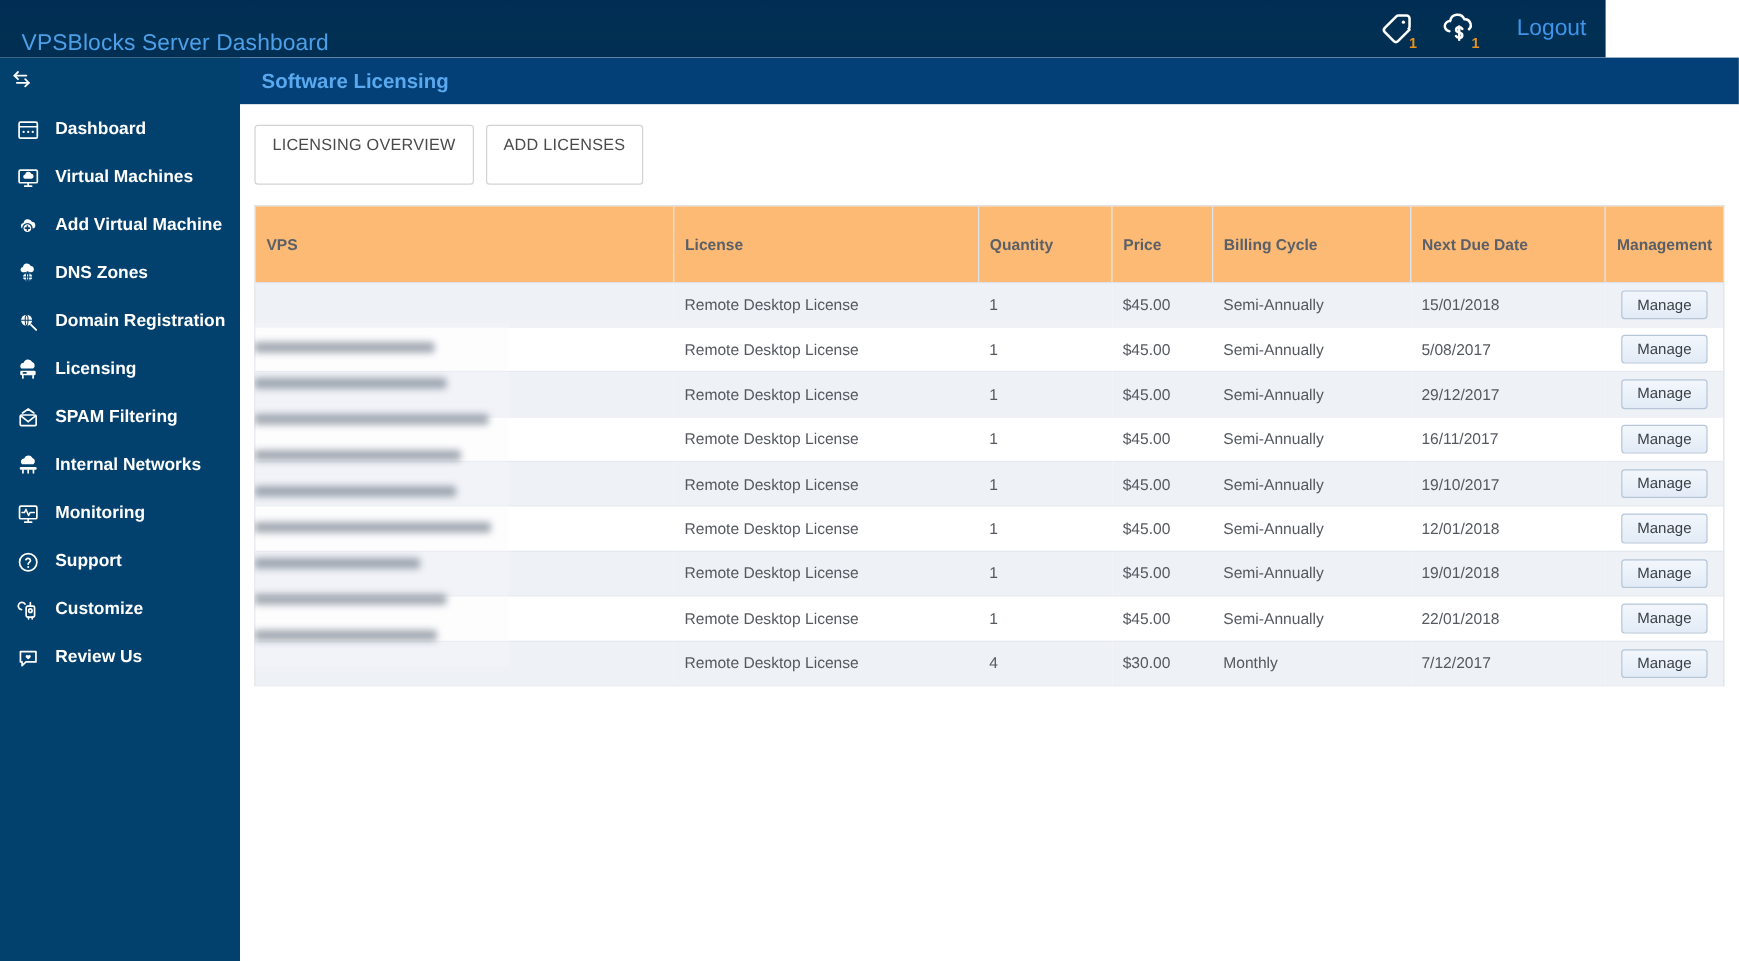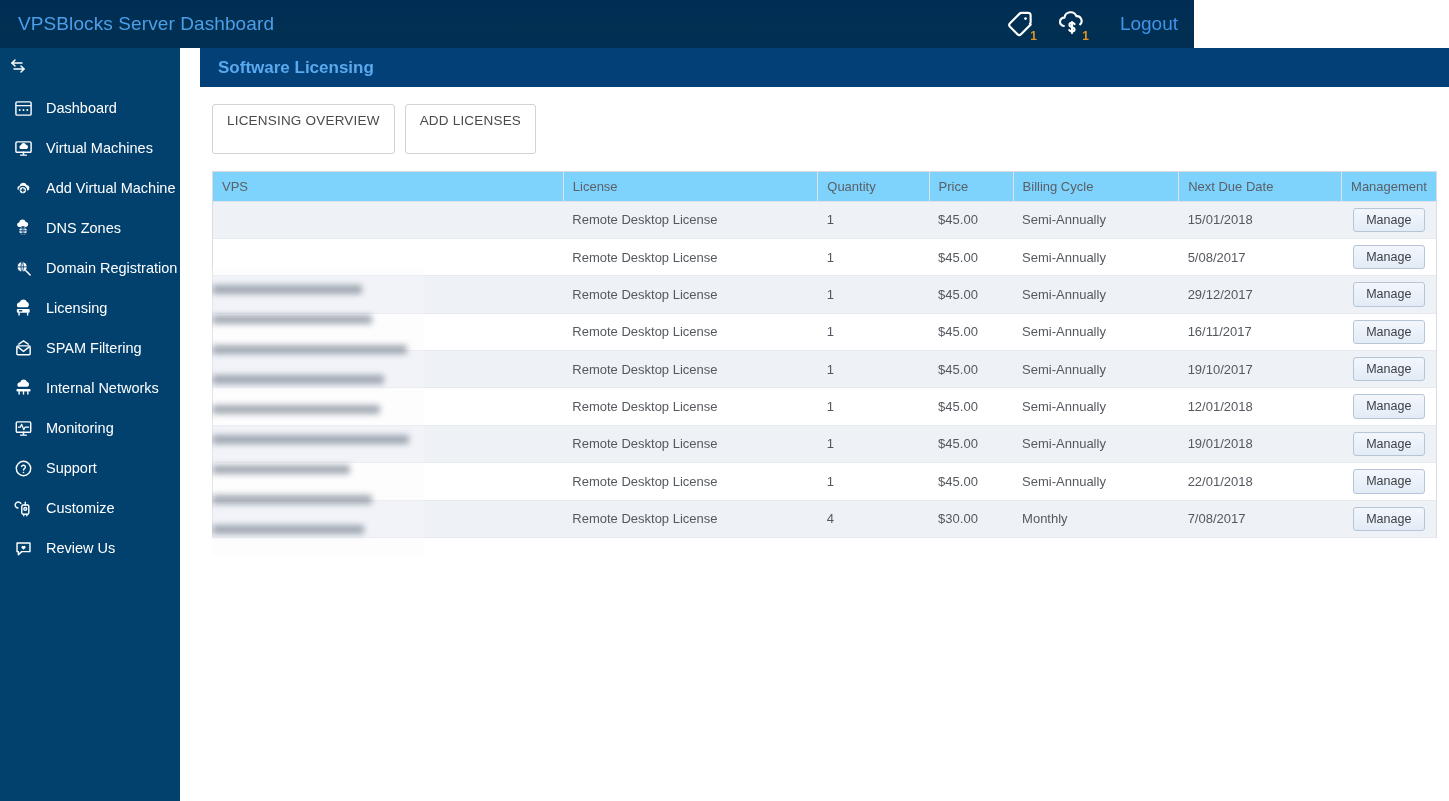--- a/index.html
+++ b/index.html
@@ -5,23 +5,23 @@
   * { box-sizing: border-box; margin: 0; padding: 0; }
   html, body {
     width: 1449px; height: 801px;
     font-family: "Liberation Sans", sans-serif;
     background: #ffffff;
     overflow: hidden;
   }
 
   
   #topbar {
-    position: absolute; left: 0; top: 0; width: 1194px; height: 48px;
+    position: absolute; left: 0; top: 0; width: 1338px; height: 48px;
     background: linear-gradient(180deg, #012d55 0%, #013053 60%, #012e52 100%);
-    display: flex; align-items: center;
+    display: flex; align-items: flex-end;
   }
   #app-title {
     margin-left: 18px;
     font-size: 19px;
     color: #4d9fe8;
     letter-spacing: .1px;
   }
   #topbar-right {
     margin-left: auto; display: flex; align-items: center; height: 48px;
   }
@@ -38,22 +38,23 @@
     line-height: 1;
   }
   #logout {
     color: #3f93e8; font-size: 19px;
     margin-left: 22px; margin-right: 16px;
     cursor: pointer;
   }
 
   
   #sidebar {
-    position: absolute; left: 0; top: 48px; width: 180px; height: 753px;
+    position: absolute; left: 0; top: 48px; width: 200px; height: 753px;
     background: #02406e;
+    font-weight: bold;
   }
   #sidebar-toggle {
     height: 40px; display: flex; align-items: center;
     padding-left: 8px;
   }
   .nav-item {
     height: 40px; display: flex; align-items: center;
     padding-left: 10px; cursor: pointer;
     color: #ffffff;
   }
@@ -122,25 +123,25 @@
     width: 1225px;
     border: 1px solid #d9dde3;
     border-bottom: none;
   }
   table#lic-table {
     width: 100%; border-collapse: collapse;
     font-size: 13px;
     color: #53585f;
   }
   #lic-table thead th {
-    background: #7dd3fc;
-    font-weight: normal;
+    background: #fdba74;
+    font-weight: bold;
     text-align: left;
     color: #5b6068;
-    padding: 7px 9px;
+    padding: 24px 9px;
     height: 26px;
     border-right: 1px solid #dfe3e9;
     border-bottom: 1px solid #dfe3e9;
     font-size: 13px;
   }
   #lic-table thead th:last-child { border-right: none; }
   #lic-table tbody td {
     padding: 6px 9px;
     height: 30px;
     border-bottom: 1px solid #e6e9ee;
@@ -491,21 +492,21 @@
               <td class="col-bill">Semi-Annually</td>
               <td class="col-due">22/01/2018</td>
               <td class="col-mgmt cell-mgmt"><button class="manage-btn">Manage</button></td>
             </tr>
             <tr>
               <td class="col-vps cell-vps"></td>
               <td class="col-lic">Remote Desktop License</td>
               <td class="col-qty">4</td>
               <td class="col-pri">$30.00</td>
               <td class="col-bill">Monthly</td>
-              <td class="col-due">7/08/2017</td>
+              <td class="col-due">7/12/2017</td>
               <td class="col-mgmt cell-mgmt"><button class="manage-btn">Manage</button></td>
             </tr>
           </tbody>
       </table>
     </div>
 
     <div id="redact-veil"></div>
     <div id="redact-overlay">
         <div class="redact-row" style="left: 0px; top: 6px; width: 150px;"></div>
         <div class="redact-row" style="left: 0px; top: 36px; width: 160px;"></div>

